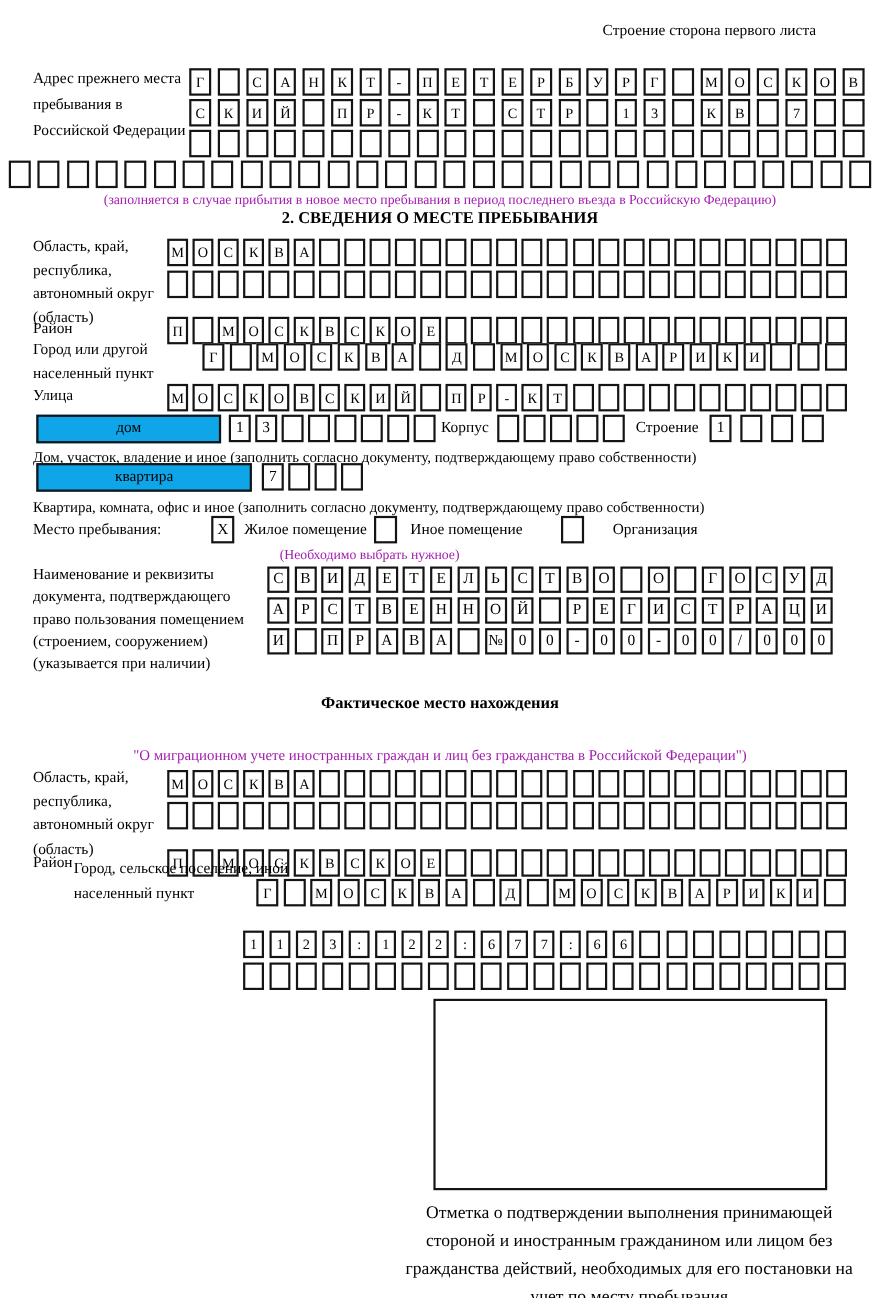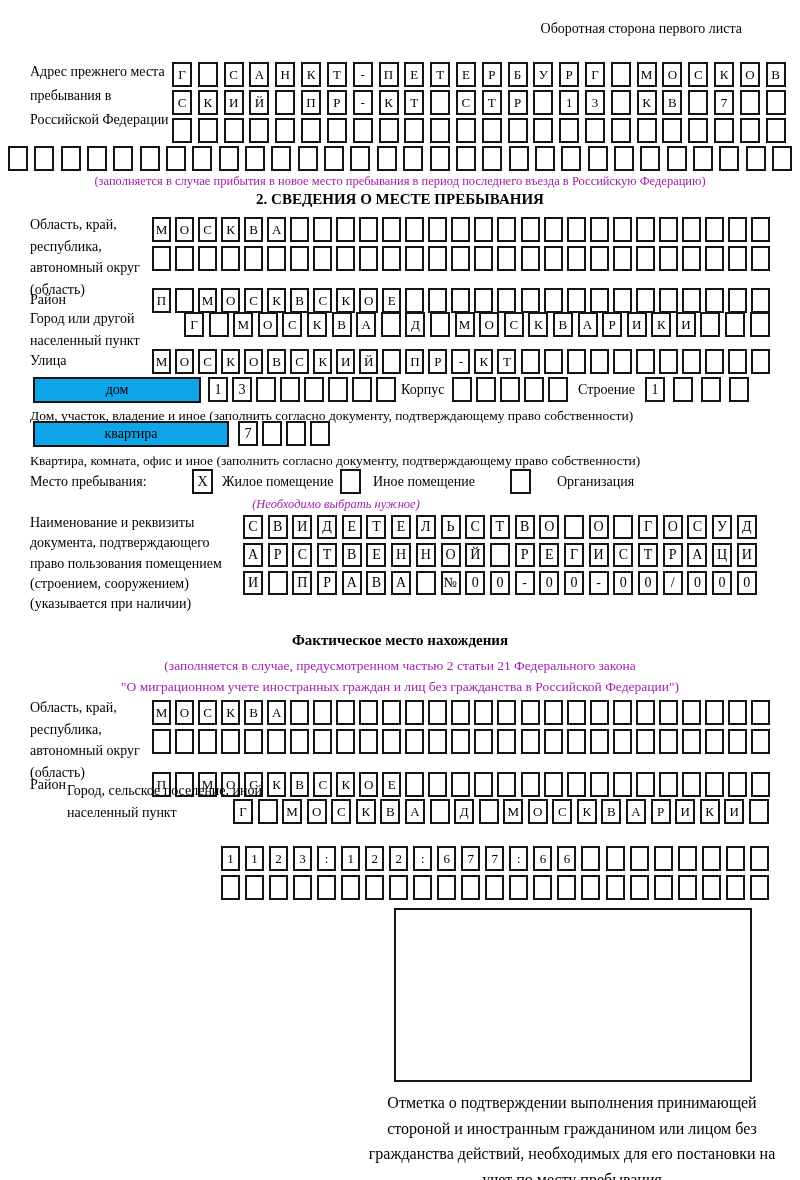--- a/index.html
+++ b/index.html
@@ -26,21 +26,21 @@
   .checkbox{box-sizing:border-box;border:2px solid #141414;width:21px;height:25px;
             display:inline-flex;align-items:center;justify-content:center;font-size:14px;}
   .center{text-align:center;width:100%;left:0;}
   .stampbox{box-sizing:border-box;border:2px solid #141414;background:#fff;}
 </style>
 </head>
 <body>
 
 <div id="form">
 
-  <div class="abs label" style="top:18px;right:58px;">Оборотная сторона первого листа</div>
+  <div class="abs label" style="top:18px;right:58px;">Строение сторона первого листа</div>
 
   <div class="abs label" style="left:30px;top:60px;width:152px;line-height:1.7;">Адрес прежнего места пребывания в Российской Федерации</div>
   <div class="cells r24" style="left:172px;top:62px;width:614px;">
       <span class="cell">Г</span>
       <span class="cell"></span>
       <span class="cell">С</span>
       <span class="cell">А</span>
       <span class="cell">Н</span>
       <span class="cell">К</span>
       <span class="cell">Т</span>
@@ -337,21 +337,21 @@
     </div>
   <div class="abs label" style="left:30px;top:451px;font-size:13.5px;">Квартира, комната, офис и иное (заполнить согласно документу, подтверждающему право собственности)</div>
 
   <div class="abs label" style="left:30px;top:471px;">Место пребывания:</div>
   <span class="checkbox abs" style="left:192px;top:469px;">X</span>
   <div class="abs label" style="left:222px;top:471px;">Жилое помещение</div>
   <span class="checkbox abs" style="left:340px;top:469px;"></span>
   <div class="abs label" style="left:373px;top:471px;">Иное помещение</div>
   <span class="checkbox abs" style="left:510px;top:469px;"></span>
   <div class="abs label" style="left:557px;top:471px;">Организация</div>
-  <div class="abs note" style="left:146px;top:497px;width:380px;text-align:center;font-style:italic;">(Необходимо выбрать нужное)</div>
+  <div class="abs note" style="left:146px;top:497px;width:380px;text-align:center;">(Необходимо выбрать нужное)</div>
 
   <div class="abs label" style="left:30px;top:513px;width:208px;line-height:1.45;">Наименование и реквизиты документа, подтверждающего право пользования помещением (строением, сооружением) (указывается при наличии)</div>
   <div class="cells r21" style="left:243px;top:515px;width:514px;">
       <span class="cell">С</span>
       <span class="cell">В</span>
       <span class="cell">И</span>
       <span class="cell">Д</span>
       <span class="cell">Е</span>
       <span class="cell">Т</span>
       <span class="cell">Е</span>
@@ -411,21 +411,20 @@
       <span class="cell">-</span>
       <span class="cell">0</span>
       <span class="cell">0</span>
       <span class="cell">/</span>
       <span class="cell">0</span>
       <span class="cell">0</span>
       <span class="cell">0</span>
     </div>
 
   <div class="abs title center" style="top:632px;">Фактическое место нахождения</div>
-  <div class="abs note center" style="top:658px;font-size:13.5px;">(заполняется в случае, предусмотренном частью 2 статьи 21 Федерального закона</div>
   <div class="abs note center" style="top:679px;font-size:13.5px;">"О миграционном учете иностранных граждан и лиц без гражданства в Российской Федерации")</div>
 
   <div class="abs label" style="left:30px;top:697px;width:140px;">Область, край, республика, автономный округ (область)</div>
   <div class="cells r27" style="left:152px;top:700px;width:618px;">
       <span class="cell">М</span>
       <span class="cell">О</span>
       <span class="cell">С</span>
       <span class="cell">К</span>
       <span class="cell">В</span>
       <span class="cell">А</span>

